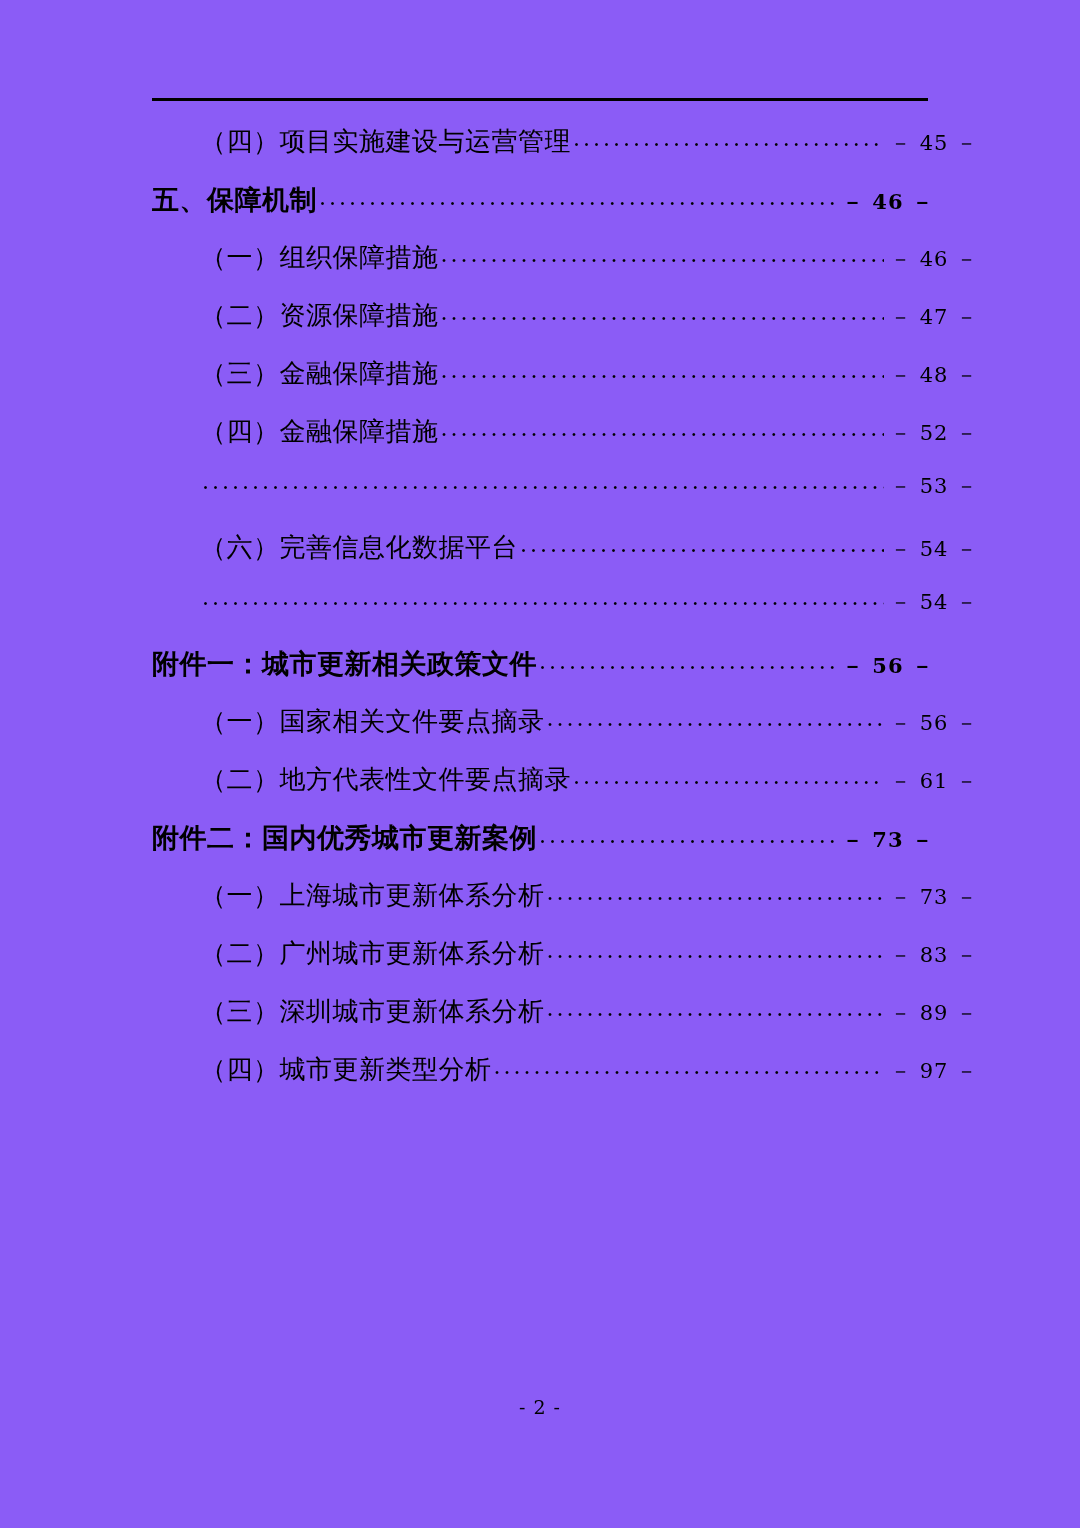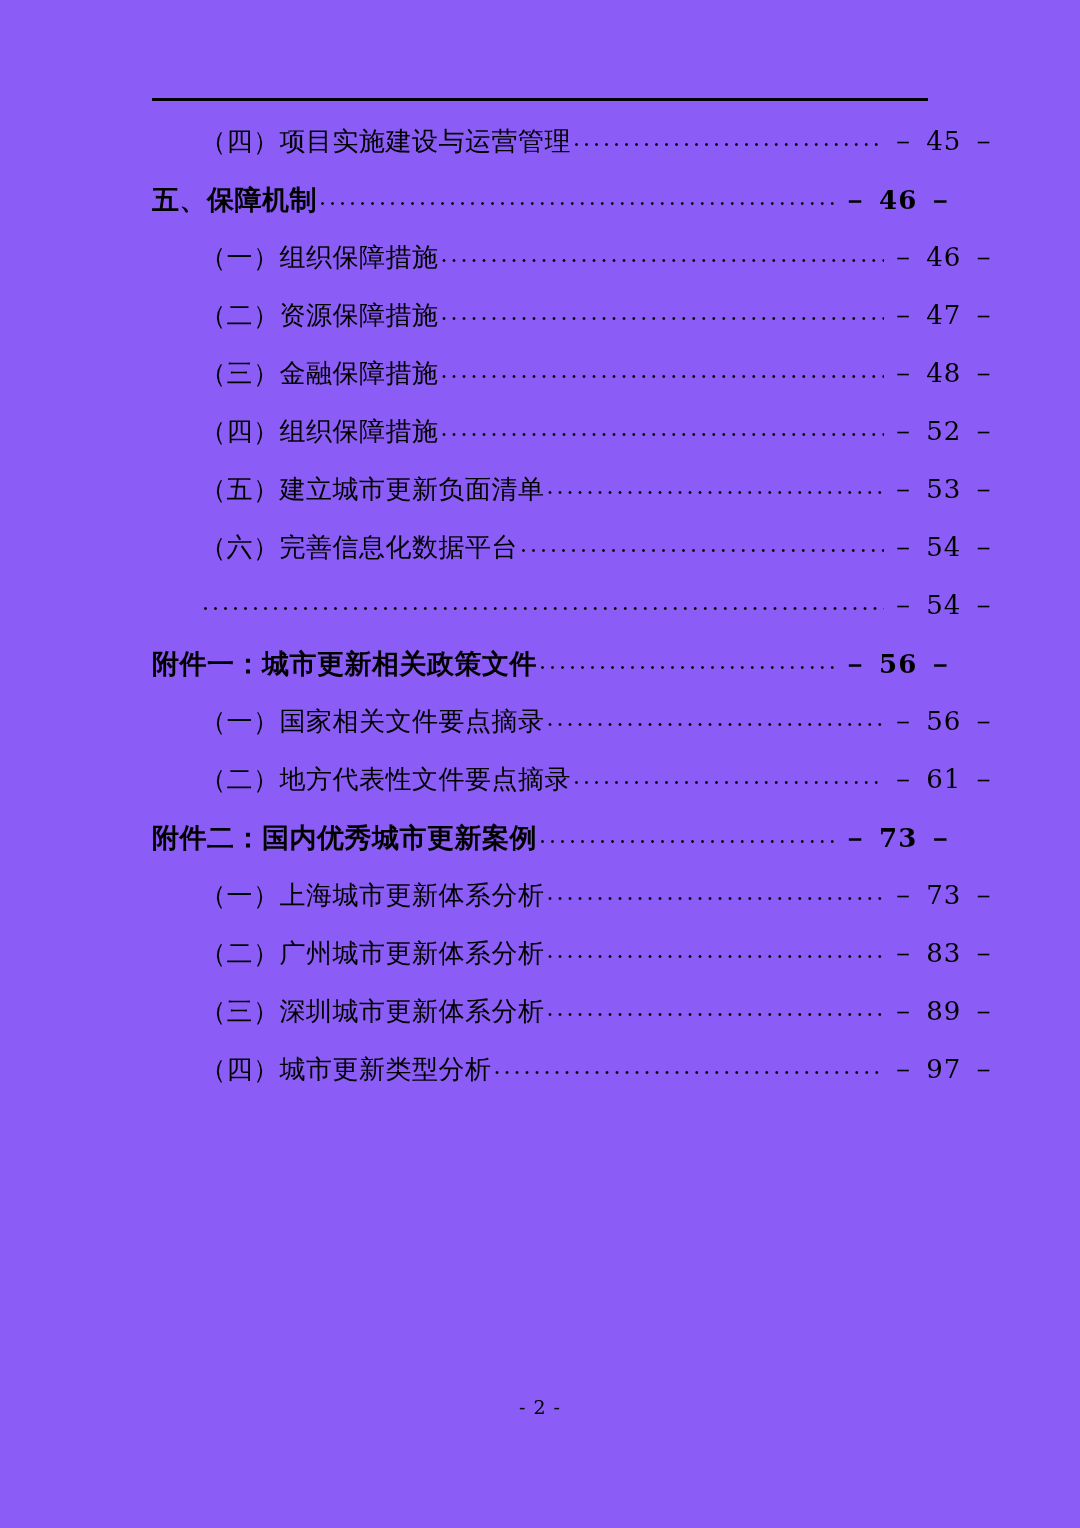--- a/index.html
+++ b/index.html
@@ -55,21 +55,21 @@
     overflow: hidden;
     margin: 0 6px 0 2px;
     position: relative;
     top: -4px;
     font-size: 22px;
     letter-spacing: 3px;
     color: #000;
     font-family: "DejaVu Serif", "Liberation Serif", serif;
   }
   .page-no {
-    font-size: 26px;
+    font-size: 21px;
     font-family: "DejaVu Serif", "Liberation Serif", serif;
     min-width: 86px;
     text-align: right;
     letter-spacing: 1px;
   }
   .toc-row.level1 .page-no {
     font-weight: bold;
   }
   .footer {
     position: absolute;
@@ -109,26 +109,25 @@
         <span class="label">（二）资源保障措施</span>
         <span class="dots">.........................................................................................</span>
         <span class="page-no">－ 47 －</span>
       </div>
       <div class="toc-row level2">
         <span class="label">（三）金融保障措施</span>
         <span class="dots">.........................................................................................</span>
         <span class="page-no">－ 48 －</span>
       </div>
       <div class="toc-row level2">
-        <span class="label">（四）组织保障措施</span>
+        <span class="label">（四）金融保障措施</span>
         <span class="dots">.........................................................................................</span>
         <span class="page-no">－ 52 －</span>
       </div>
       <div class="toc-row level2">
-        <span class="label">（五）建立城市更新负面清单</span>
         <span class="dots">.........................................................................................</span>
         <span class="page-no">－ 53 －</span>
       </div>
       <div class="toc-row level2">
         <span class="label">（六）完善信息化数据平台</span>
         <span class="dots">.........................................................................................</span>
         <span class="page-no">－ 54 －</span>
       </div>
       <div class="toc-row level2">
         <span class="dots">.........................................................................................</span>

